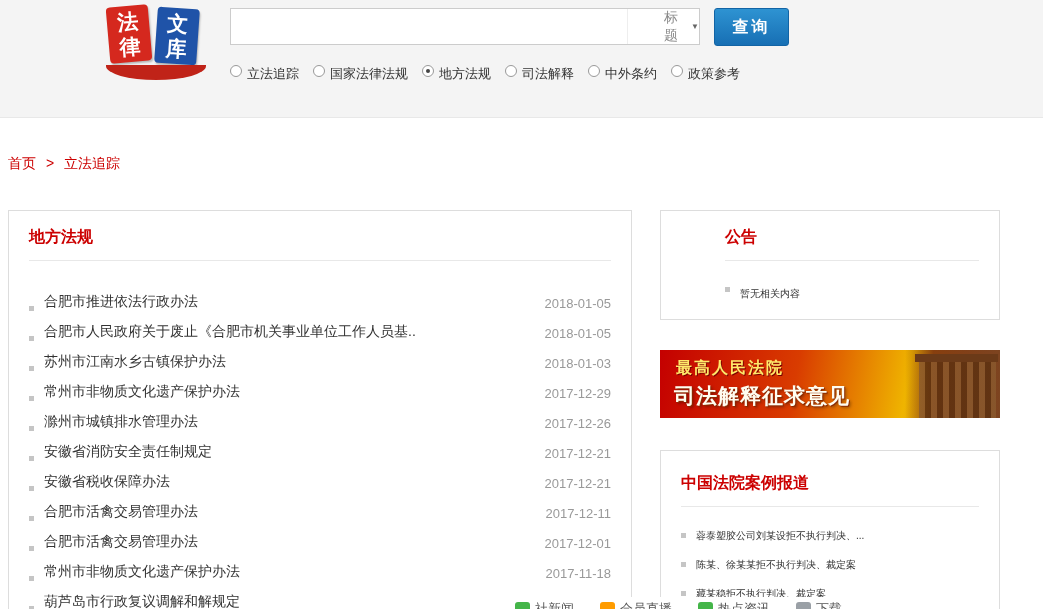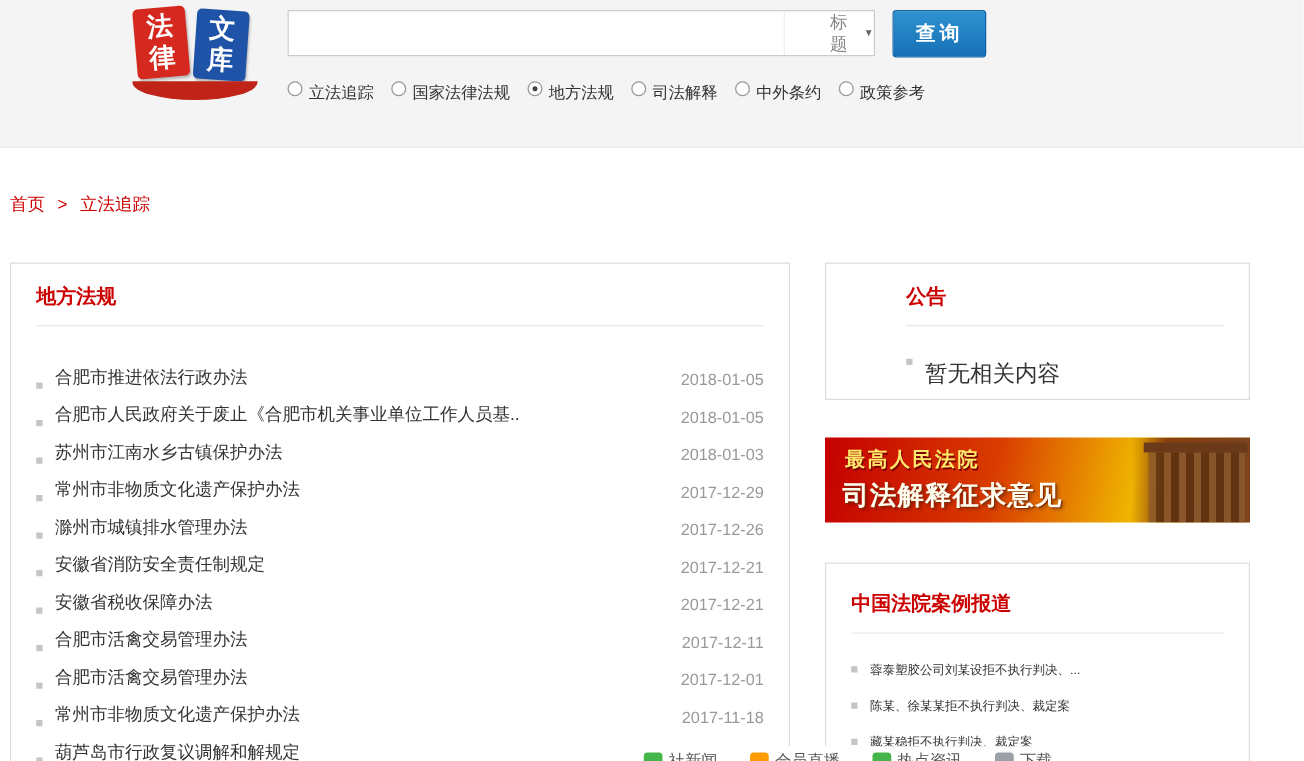--- a/index.html
+++ b/index.html
@@ -56,21 +56,21 @@
   .panel .rule { border-bottom:1px solid #e8e8e8; margin:0 20px; }
 
   .left-panel { left:8px; top:210px; width:624px; height:470px; }
   .law-list { list-style:none; padding:20px 20px 0; }
   .law-row { display:flex; align-items:flex-end; height:30px; font-size:14px; }
   .bullet { width:5px; height:5px; background:#c5c5c5; margin-right:10px; flex:none; }
   .law-link { color:#333; cursor:pointer; flex:1; white-space:nowrap; overflow:hidden; }
   .law-date { color:#999; font-size:13px; margin-left:12px; flex:none; }
 
   .announce-panel { left:660px; top:210px; width:340px; height:110px;padding-left:44px; }
-  .announce-item { display:flex; align-items:flex-start; padding:26px 20px 0; font-size:18px; color:#333; }
+  .announce-item { display:flex; align-items:flex-start; padding:26px 20px 0; font-size:10px; color:#333; }
 
   .banner { position:absolute; left:660px; top:350px; width:340px; height:68px; cursor:pointer;
             background:linear-gradient(100deg,#c40000 0%,#d93c00 40%,#efb400 72%,#b9742c 100%);
             overflow:hidden; }
   .banner .b1 { position:absolute; left:16px; top:8px; font-size:16px; font-weight:bold;
                 color:#ffe96a; text-shadow:1px 1px 0 #7a0000; letter-spacing:2px; }
   .banner .b2 { position:absolute; left:14px; top:32px; font-size:21px; font-weight:bold;
                 color:#fffdf0; letter-spacing:1px;
                 text-shadow:1px 1px 0 #8a2a00, 2px 2px 3px rgba(0,0,0,.35); }
   .banner .building { position:absolute; right:0; top:0; width:95px; height:100%;

